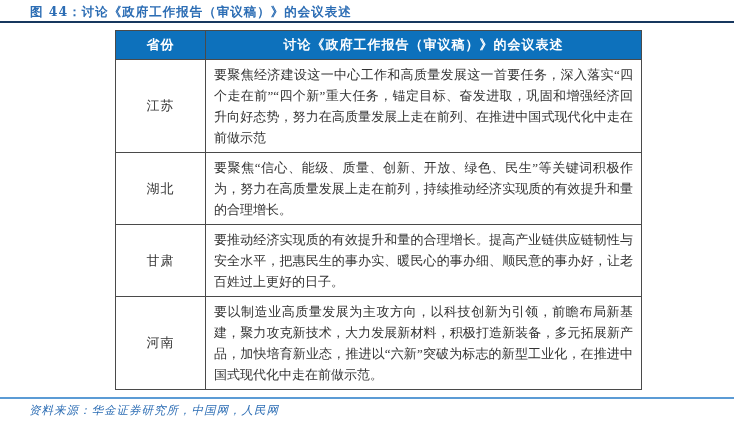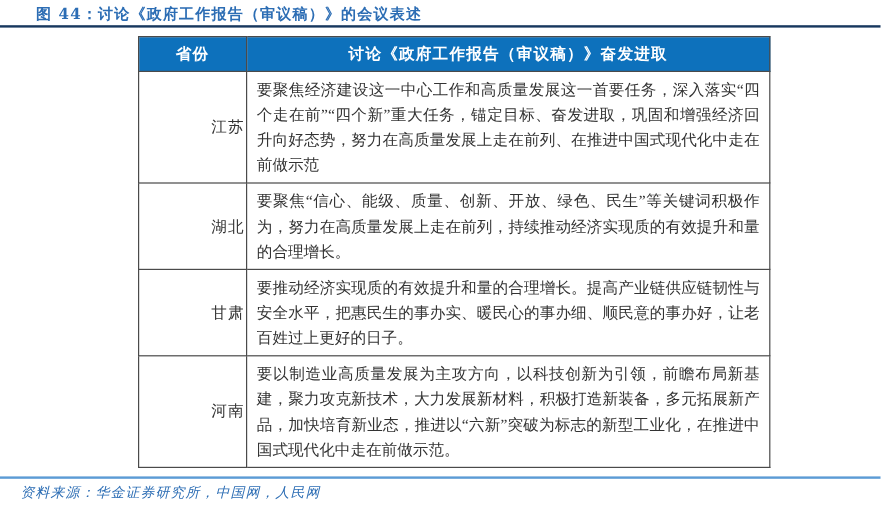--- a/index.html
+++ b/index.html
@@ -45,21 +45,21 @@
     color: #ffffff;
     font-size: 13px;
     font-weight: bold;
     padding: 5px 4px;
     text-align: center;
     letter-spacing: 1px;
     margin-left: 12px;
   }
   .col-province { width: 90px; }
   .cell-province {
-    text-align: right;
+    text-align: center;
     vertical-align: middle;
     font-size: 13px;
     color: #333333;
     letter-spacing: 1px;
   }
   .cell-statement {
     font-size: 13px;
     color: #333333;
     line-height: 21px;
     padding: 4px 8px;
@@ -70,21 +70,21 @@
   .bottom-rule {
     position: absolute;
     left: 0;
     top: 397px;
     width: 734px;
     height: 2px;
     background: #5B9BD5;
   }
   .source-note {
     position: absolute;
-    left: 17px;
+    left: 29px;
     top: 403px;
     font-size: 11.5px;
     font-style: italic;
     color: #2C6DB4;
     letter-spacing: 1px;
     white-space: nowrap;
   }
 </style>
 </head>
 <body>
@@ -96,21 +96,21 @@
   <div class="title-rule"></div>
 
   <table class="report-table">
     <colgroup>
       <col class="col-province">
       <col>
     </colgroup>
     <thead>
       <tr>
         <th>省份</th>
-        <th>讨论《政府工作报告（审议稿）》奋发进取</th>
+        <th>讨论《政府工作报告（审议稿）》的会议表述</th>
       </tr>
     </thead>
     <tbody>
       <tr>
         <td class="cell-province">江苏</td>
         <td class="cell-statement">要聚焦经济建设这一中心工作和高质量发展这一首要任务，深入落实“四个走在前”“四个新”重大任务，锚定目标、奋发进取，巩固和增强经济回升向好态势，努力在高质量发展上走在前列、在推进中国式现代化中走在前做示范</td>
       </tr>
       <tr>
         <td class="cell-province">湖北</td>
         <td class="cell-statement">要聚焦“信心、能级、质量、创新、开放、绿色、民生”等关键词积极作为，努力在高质量发展上走在前列，持续推动经济实现质的有效提升和量的合理增长。</td>

